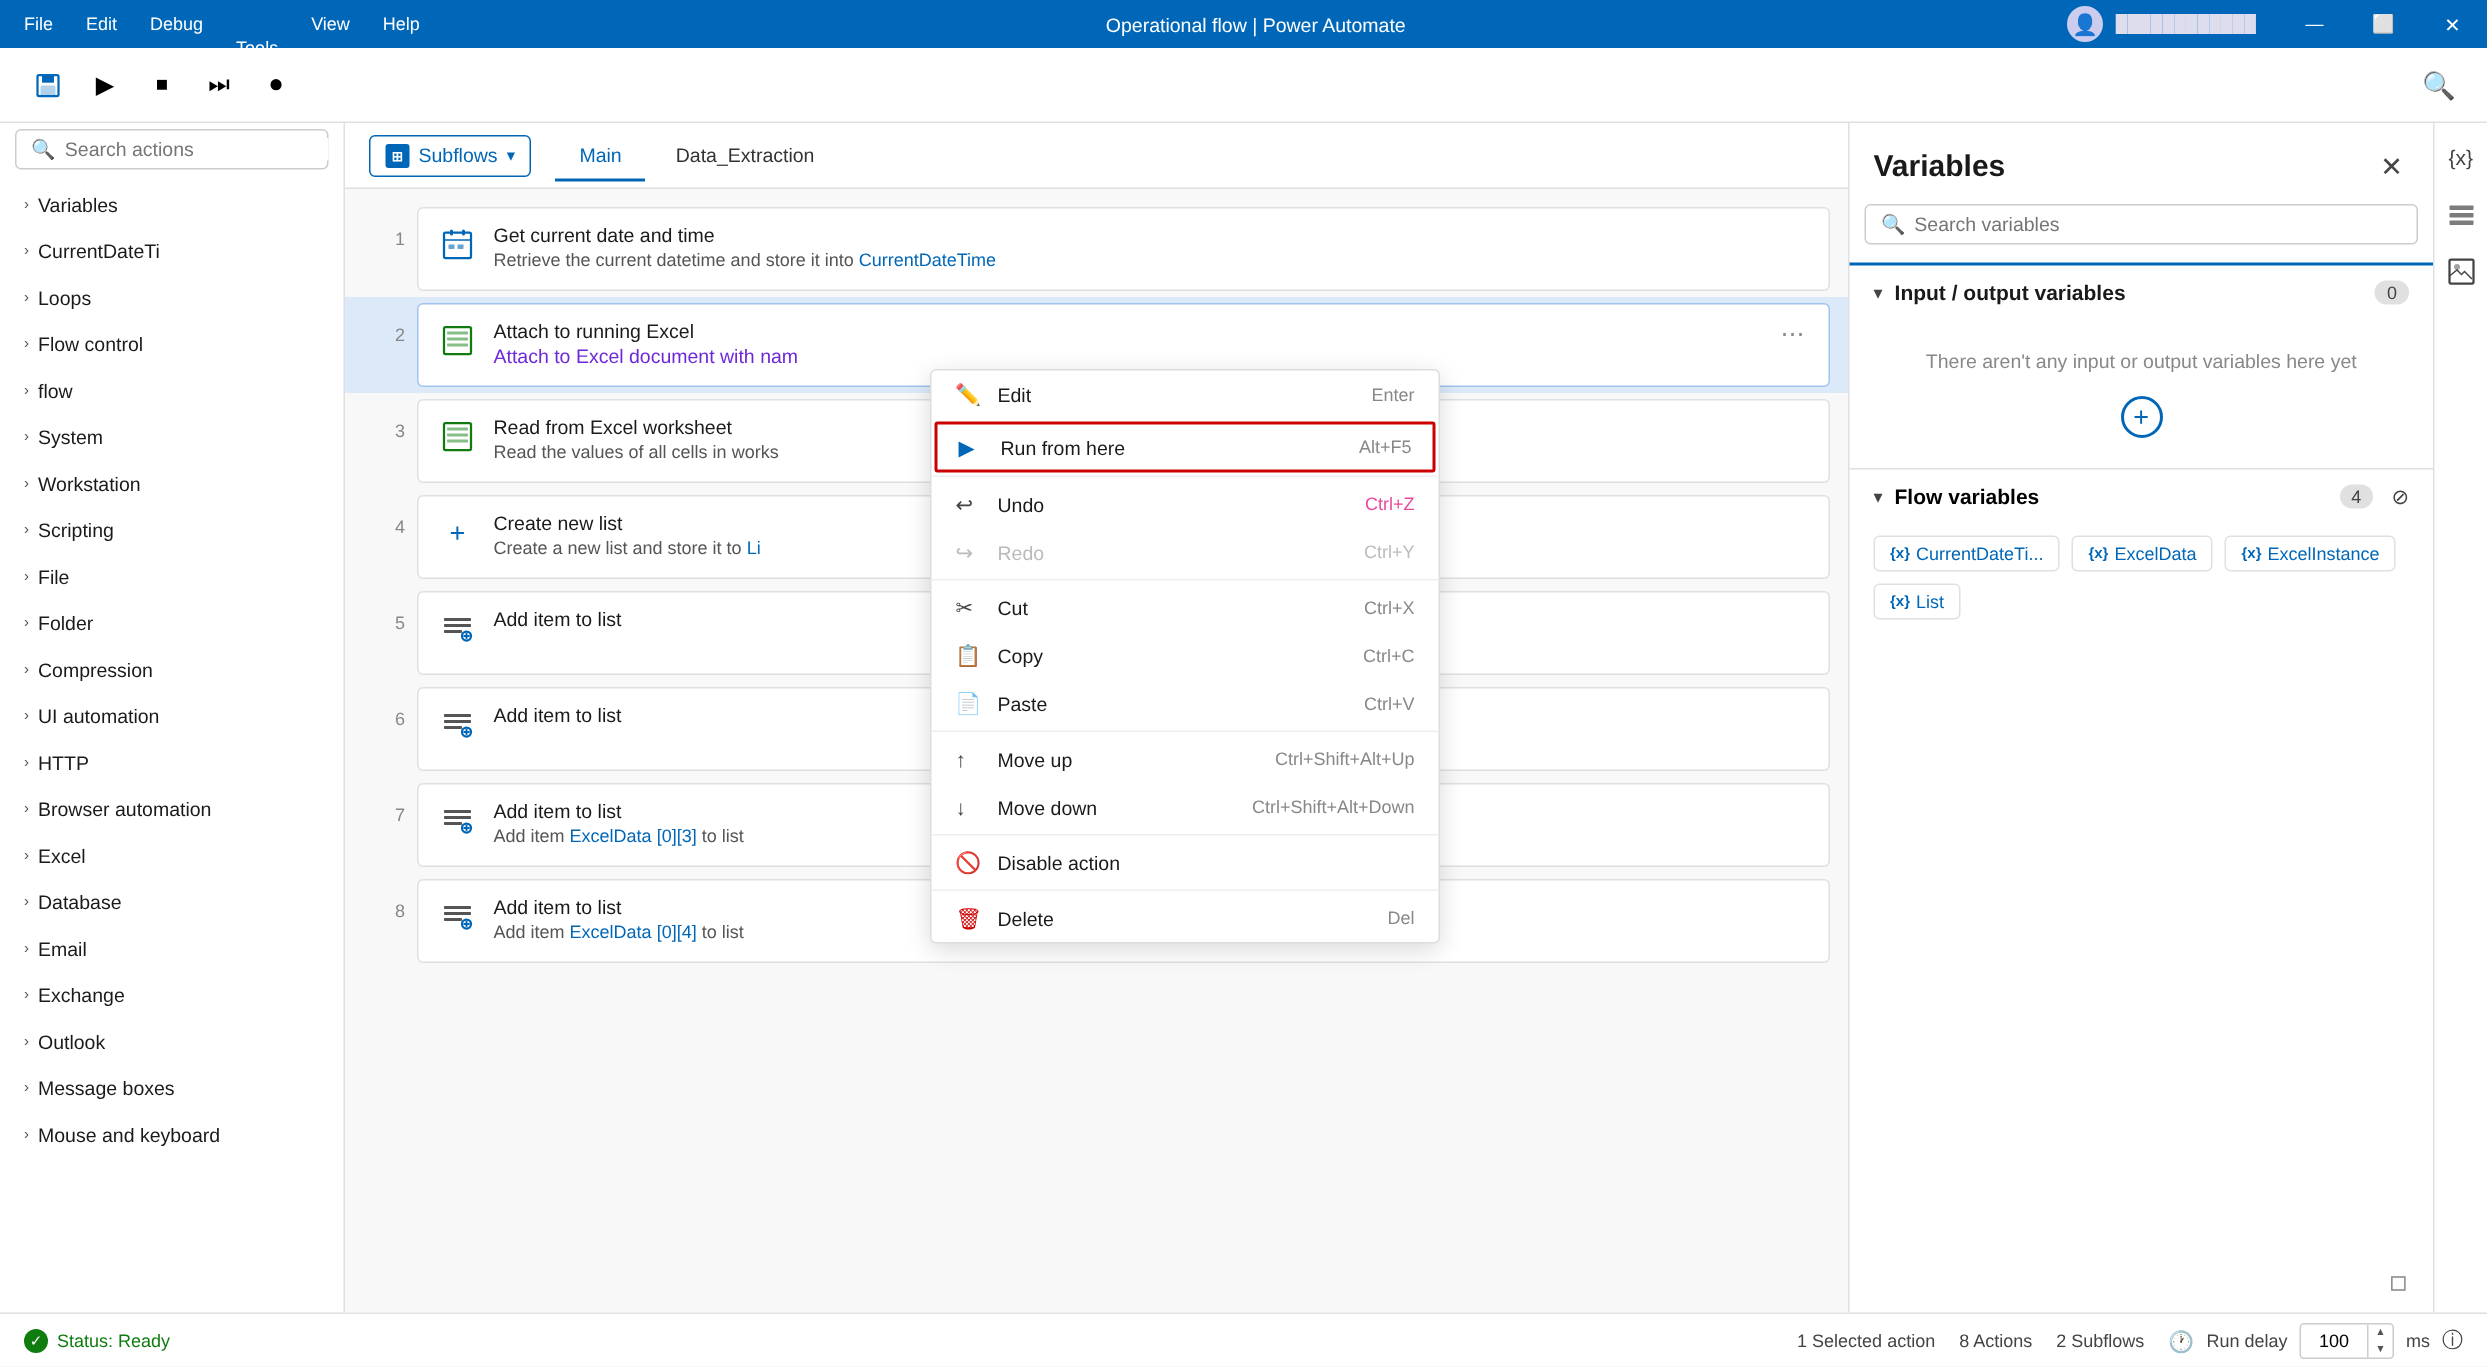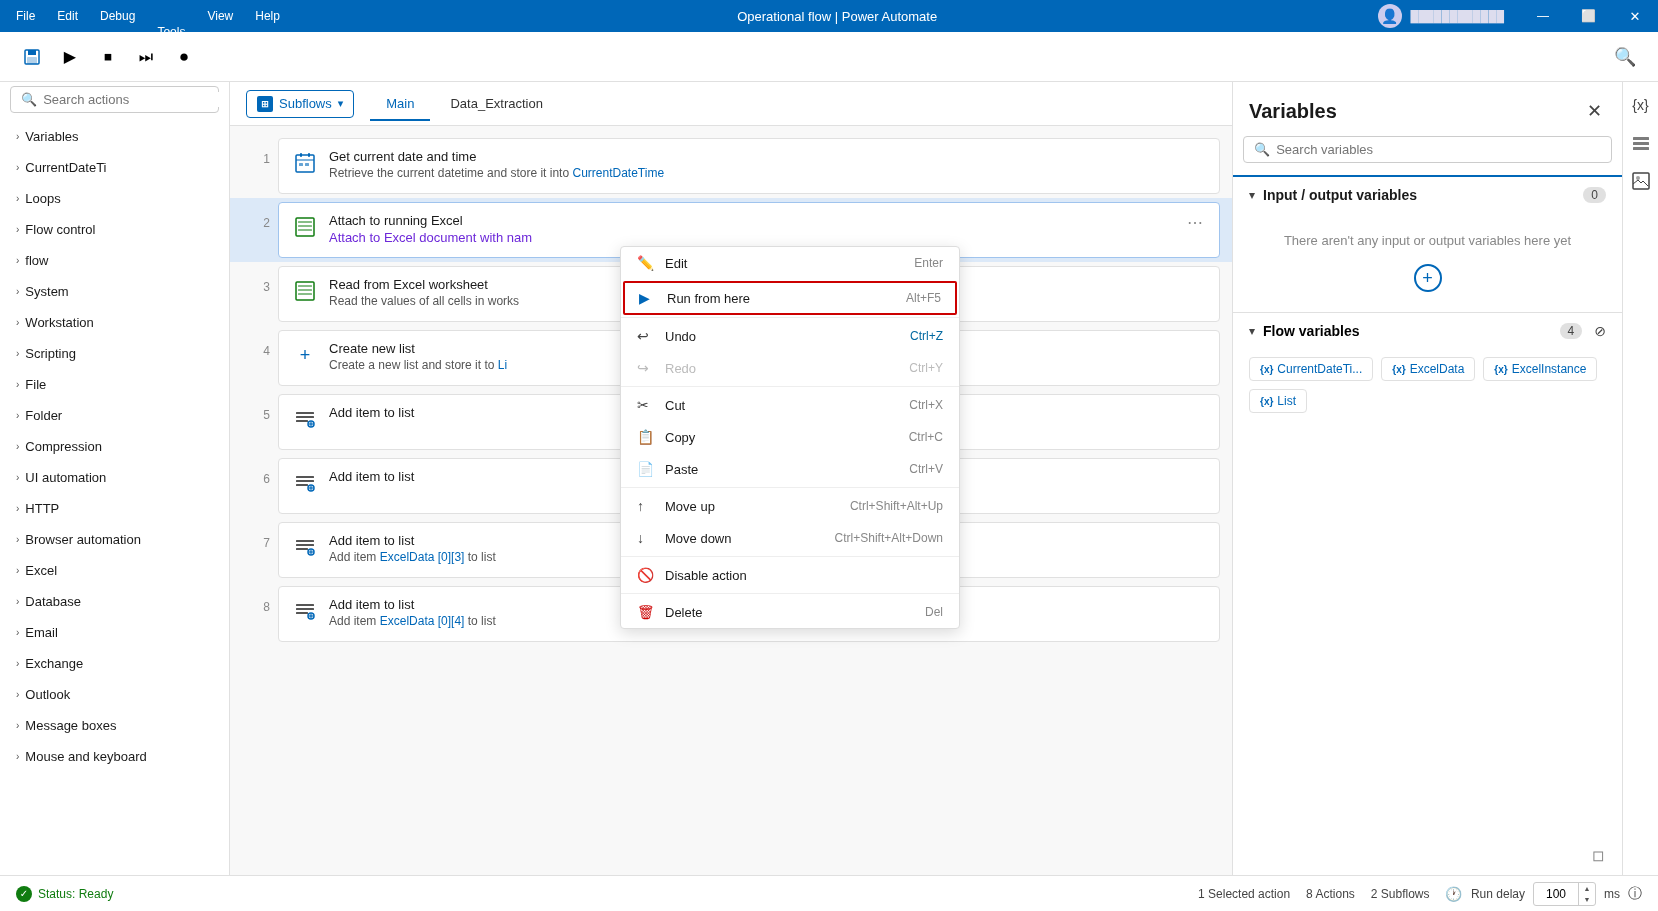--- a/index.html
+++ b/index.html
@@ -311,21 +311,21 @@
             <span style="width:18px;color:#0067b8;font-size:14px;">▶</span>
             <span style="flex:1;">Run from here</span>
             <span style="color:#888;font-size:12px;">Alt+F5</span>
           </div>
 
           <div style="height:1px;background:#eee;margin:2px 0;"></div>
 
           <div style="display:flex;align-items:center;padding:8px 16px;gap:10px;cursor:pointer;font-size:13px;color:#1a1a1a;">
             <span style="width:18px;color:#444;font-size:14px;">↩</span>
             <span style="flex:1;">Undo</span>
-            <span style="color:#0369a1;font-size:12px;">Ctrl+Z</span>
+            <span style="color:#ec4899;font-size:12px;">Ctrl+Z</span>
           </div>
 
           <div style="display:flex;align-items:center;padding:8px 16px;gap:10px;cursor:pointer;font-size:13px;color:#bbb;">
             <span style="width:18px;color:#bbb;font-size:14px;">↪</span>
             <span style="flex:1;">Redo</span>
             <span style="color:#bbb;font-size:12px;">Ctrl+Y</span>
           </div>
 
           <div style="height:1px;background:#eee;margin:2px 0;"></div>
 

